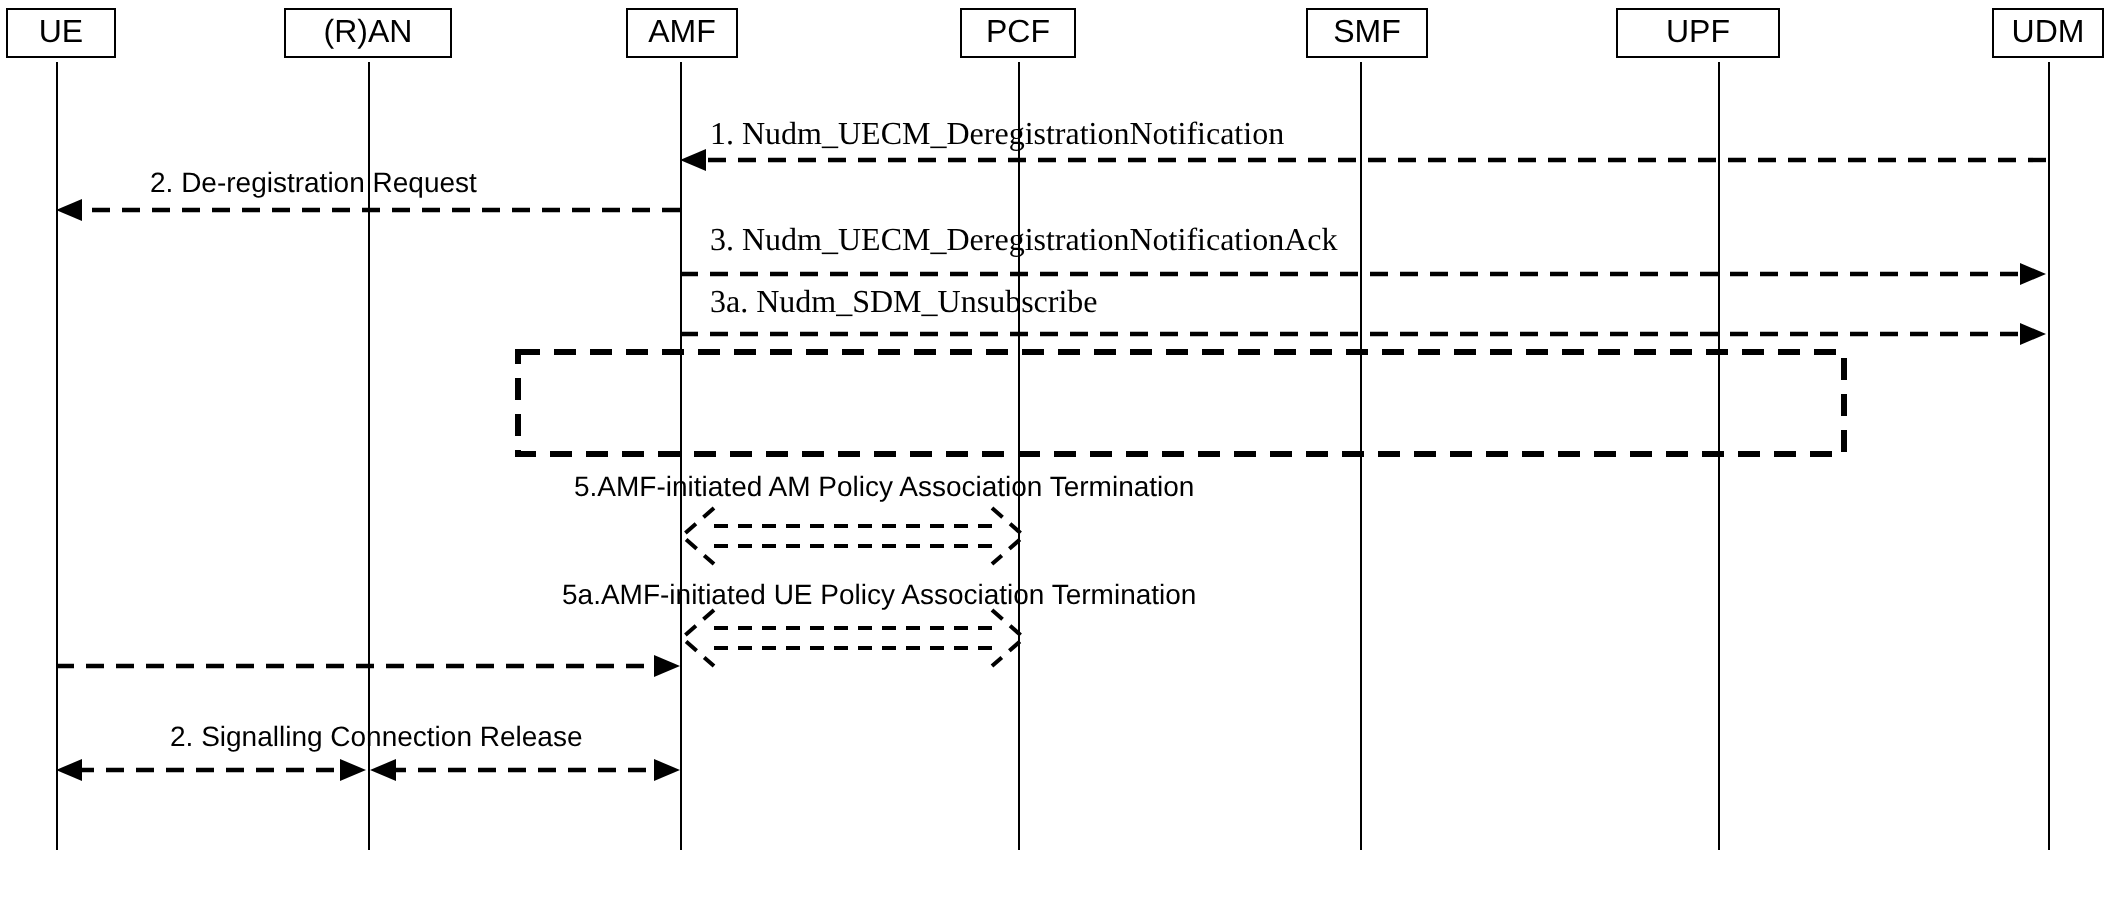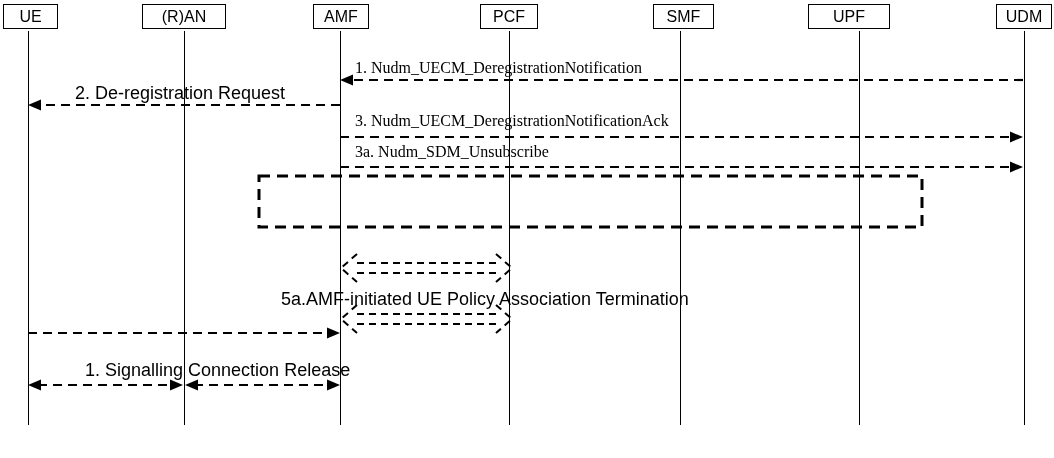--- a/index.html
+++ b/index.html
@@ -36,21 +36,21 @@
     position: absolute;
     top: 31px;
     width: 1px;
     height: 394px;
     background: #000000;
     z-index: 1;
   }
   .msg-label {
     position: absolute;
     white-space: nowrap;
-    font-size: 18px;
+    font-size: 14px;
     line-height: 1.15;
     z-index: 3;
   }
   .msg-label.serif {
     font-family: "Liberation Serif", serif;
     font-size: 16px;
   }
   .box-label {
     position: absolute;
     left: 258px;
@@ -125,16 +125,17 @@
   <div class="lifeline" style="left:340px;"></div>
   <div class="lifeline" style="left:509px;"></div>
   <div class="lifeline" style="left:680px;"></div>
   <div class="lifeline" style="left:859px;"></div>
   <div class="lifeline" style="left:1024px;"></div>
 
   <div class="msg-label serif" style="left:355px; top:59px;">1. Nudm_UECM_DeregistrationNotification</div>
   <div class="msg-label" style="left:75px;  top:83px;">2. De-registration Request</div>
   <div class="msg-label serif" style="left:355px; top:112px;">3. Nudm_UECM_DeregistrationNotificationAck</div>
   <div class="msg-label serif" style="left:355px; top:143px;">3a. Nudm_SDM_Unsubscribe</div>
+  <div class="msg-label" style="left:287px; top:235px;">5.AMF-initiated AM Policy Association Termination</div>
   <div class="msg-label" style="left:281px; top:289px;">5a.AMF-initiated UE Policy Association Termination</div>
-  <div class="msg-label" style="left:85px;  top:360px;">1. Signalling Connection Release</div>
+  <div class="msg-label" style="left:85px;  top:360px;">2. Signalling Connection Release</div>
 
 </div>
 
 </body></html>

